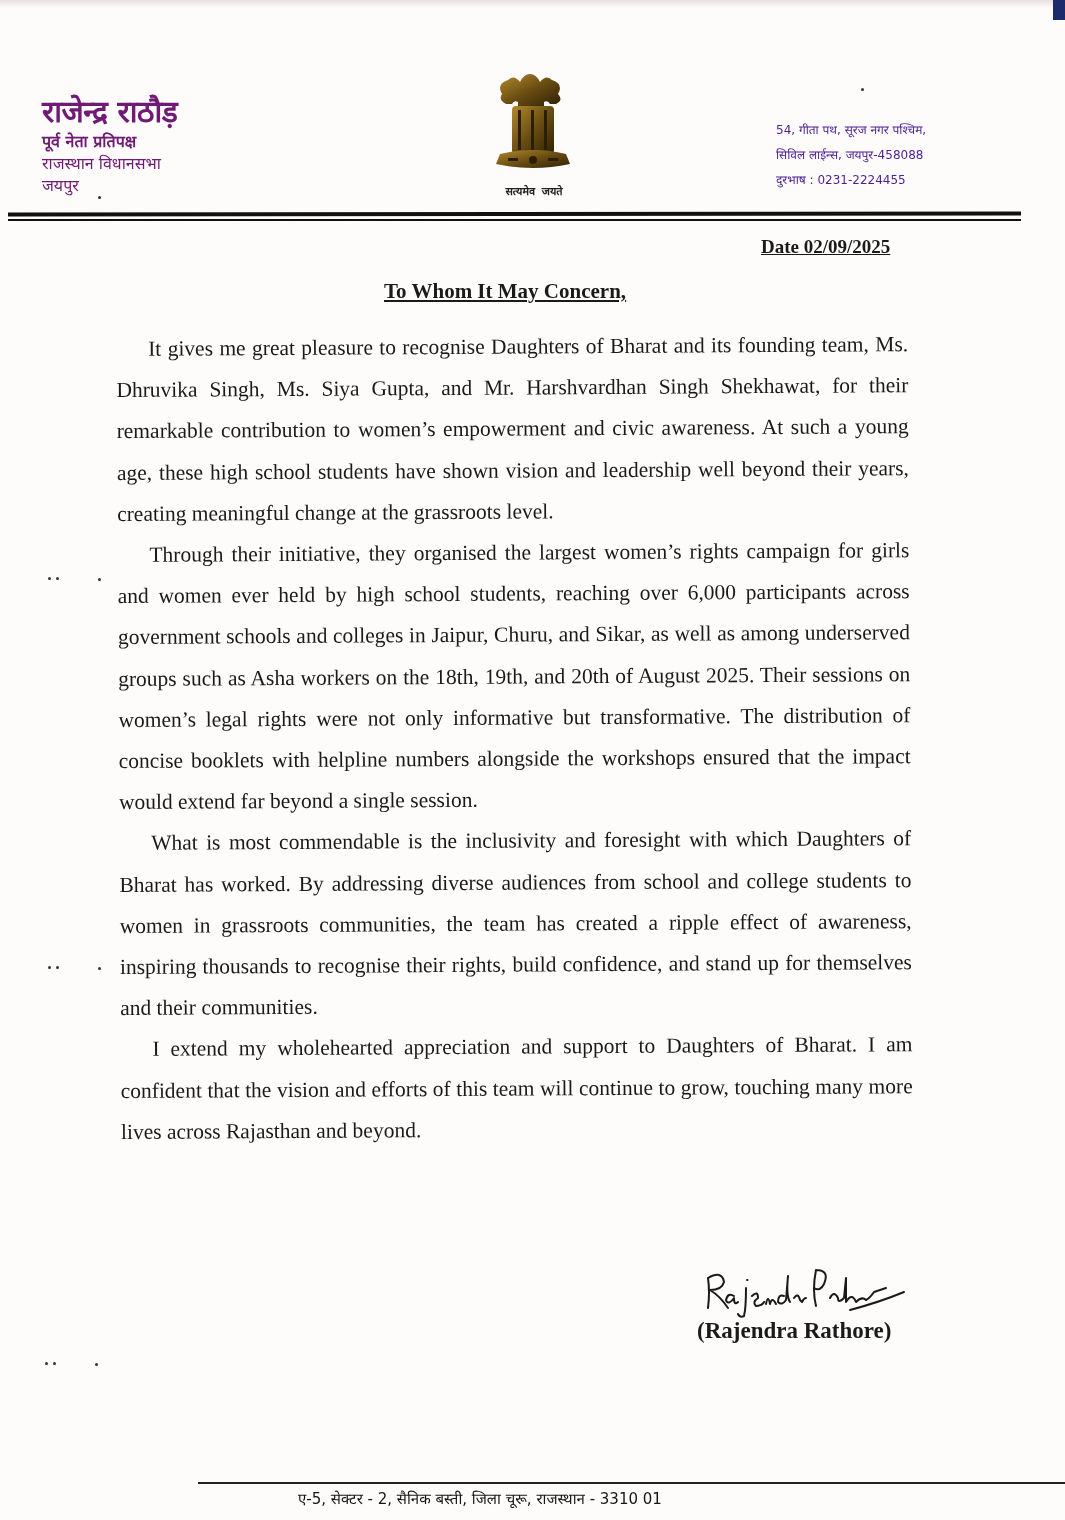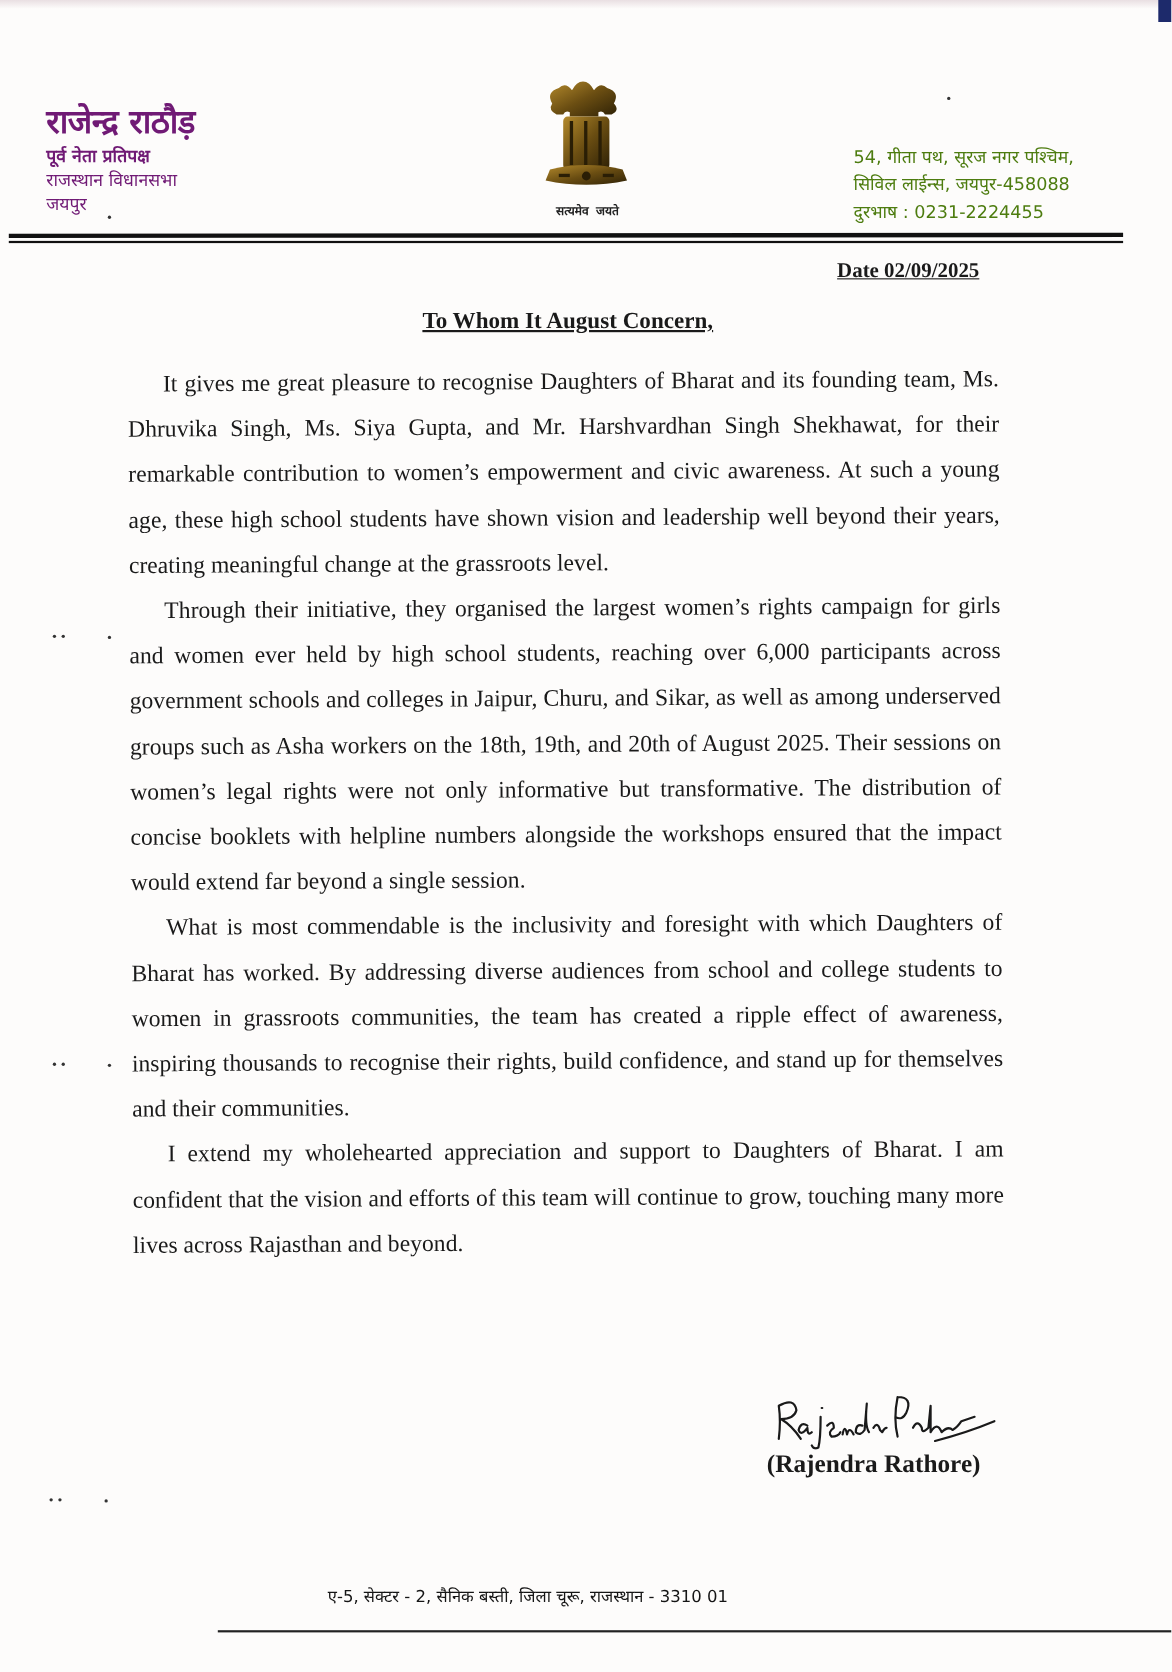--- a/index.html
+++ b/index.html
@@ -13,41 +13,41 @@
   .lh-left { position: absolute; left: 42px; top: 93px; font-family: "DejaVu Sans", sans-serif; color: #701a75; }
   .lh-name { font-size: 30px; font-weight: bold; letter-spacing: -0.5px; line-height: 38px; }
   .lh-line { font-size: 16px; line-height: 22px; font-weight: bold; }
   .lh-line.reg { font-weight: normal; }
 
   .emblem { position: absolute; left: 488px; top: 66px; width: 90px; height: 140px; }
   .emblem svg { width: 90px; height: 115px; display: block; }
   .motto { position: absolute; left: 484px; top: 183px; width: 100px; text-align: center;
     font-family: Liberation Mono, monospace; font-size: 11px; font-weight: bold; color: #222; }
 
-  .lh-right { position: absolute; left: 776px; top: 130px; font-family: "DejaVu Sans", sans-serif;
-    font-size: 16px; line-height: 25px; color: #4d7c0f; }
+  .lh-right { position: absolute; left: 776px; top: 118px; font-family: "DejaVu Sans", sans-serif;
+    font-size: 12px; line-height: 25px; color: #4c1d95; }
 
   .rule-thick { position: absolute; left: 8px; width: 1013px; height: 4px; background: #111; top: 212px; transform: rotate(-0.05deg); }
   .rule-thin  { position: absolute; left: 8px; width: 1013px; height: 2px; background: #111; top: 219px; }
 
   .date { position: absolute; left: 761px; top: 236px; font-size: 19px; font-weight: bold; text-decoration: underline; }
 
   .subject { position: absolute; left: 384px; top: 279px; font-size: 21px; font-weight: bold; text-decoration: underline; }
 
   .body-text { position: absolute; left: 116px; width: 792px; top: 329px; font-size: 21.5px; line-height: 41.2px;
     text-align: justify; transform: rotate(-0.35deg); transform-origin: left top; }
   .body-text p { text-indent: 32px; }
   .body-text p + p { margin-top: 0; }
 
   .signature { position: absolute; left: 700px; top: 1248px; width: 210px; height: 70px; }
   .signature svg { width: 210px; height: 70px; }
   .sig-name { position: absolute; left: 697px; top: 1318px; font-size: 23px; font-weight: bold; }
 
   .footer-rule { position: absolute; left: 198px; width: 867px; top: 1482px; height: 2px; background: #222; }
-  .footer-addr { position: absolute; left: 298px; top: 1440px; font-family: "DejaVu Sans", sans-serif; font-size: 15px; color: #151515; }
+  .footer-addr { position: absolute; left: 298px; top: 1488px; font-family: "DejaVu Sans", sans-serif; font-size: 15px; color: #151515; }
 
   .dot { position: absolute; width: 3px; height: 3px; border-radius: 50%; background: #333; }
 </style>
 </head>
 <body>
 
 <div class="top-tint"></div>
 <div class="corner-blue"></div>
 
 <div class="lh-left">
@@ -86,21 +86,21 @@
   <div>54, गीता पथ, सूरज नगर पश्चिम,</div>
   <div>सिविल लाईन्स, जयपुर-458088</div>
   <div>दुरभाष : 0231-2224455</div>
 </div>
 
 <div class="rule-thick"></div>
 <div class="rule-thin"></div>
 
 <div class="date">Date 02/09/2025</div>
 
-<div class="subject">To Whom It August Concern,</div>
+<div class="subject">To Whom It May Concern,</div>
 
 <div class="body-text">
   <p>It gives me great pleasure to recognise Daughters of Bharat and its founding team, Ms. Dhruvika Singh, Ms. Siya Gupta, and Mr. Harshvardhan Singh Shekhawat, for their remarkable contribution to women’s empowerment and civic awareness. At such a young age, these high school students have shown vision and leadership well beyond their years, creating meaningful change at the grassroots level.</p>
   <p>Through their initiative, they organised the largest women’s rights campaign for girls and women ever held by high school students, reaching over 6,000 participants across government schools and colleges in Jaipur, Churu, and Sikar, as well as among underserved groups such as Asha workers on the 18th, 19th, and 20th of August 2025. Their sessions on women’s legal rights were not only informative but transformative. The distribution of concise booklets with helpline numbers alongside the workshops ensured that the impact would extend far beyond a single session.</p>
   <p>What is most commendable is the inclusivity and foresight with which Daughters of Bharat has worked. By addressing diverse audiences from school and college students to women in grassroots communities, the team has created a ripple effect of awareness, inspiring thousands to recognise their rights, build confidence, and stand up for themselves and their communities.</p>
   <p>I extend my wholehearted appreciation and support to Daughters of Bharat. I am confident that the vision and efforts of this team will continue to grow, touching many more lives across Rajasthan and beyond.</p>
 </div>
 
 <div class="signature">
   <svg viewBox="0 0 210 70" fill="none" stroke="#1a1a1a" stroke-width="2" stroke-linecap="round" stroke-linejoin="round">

